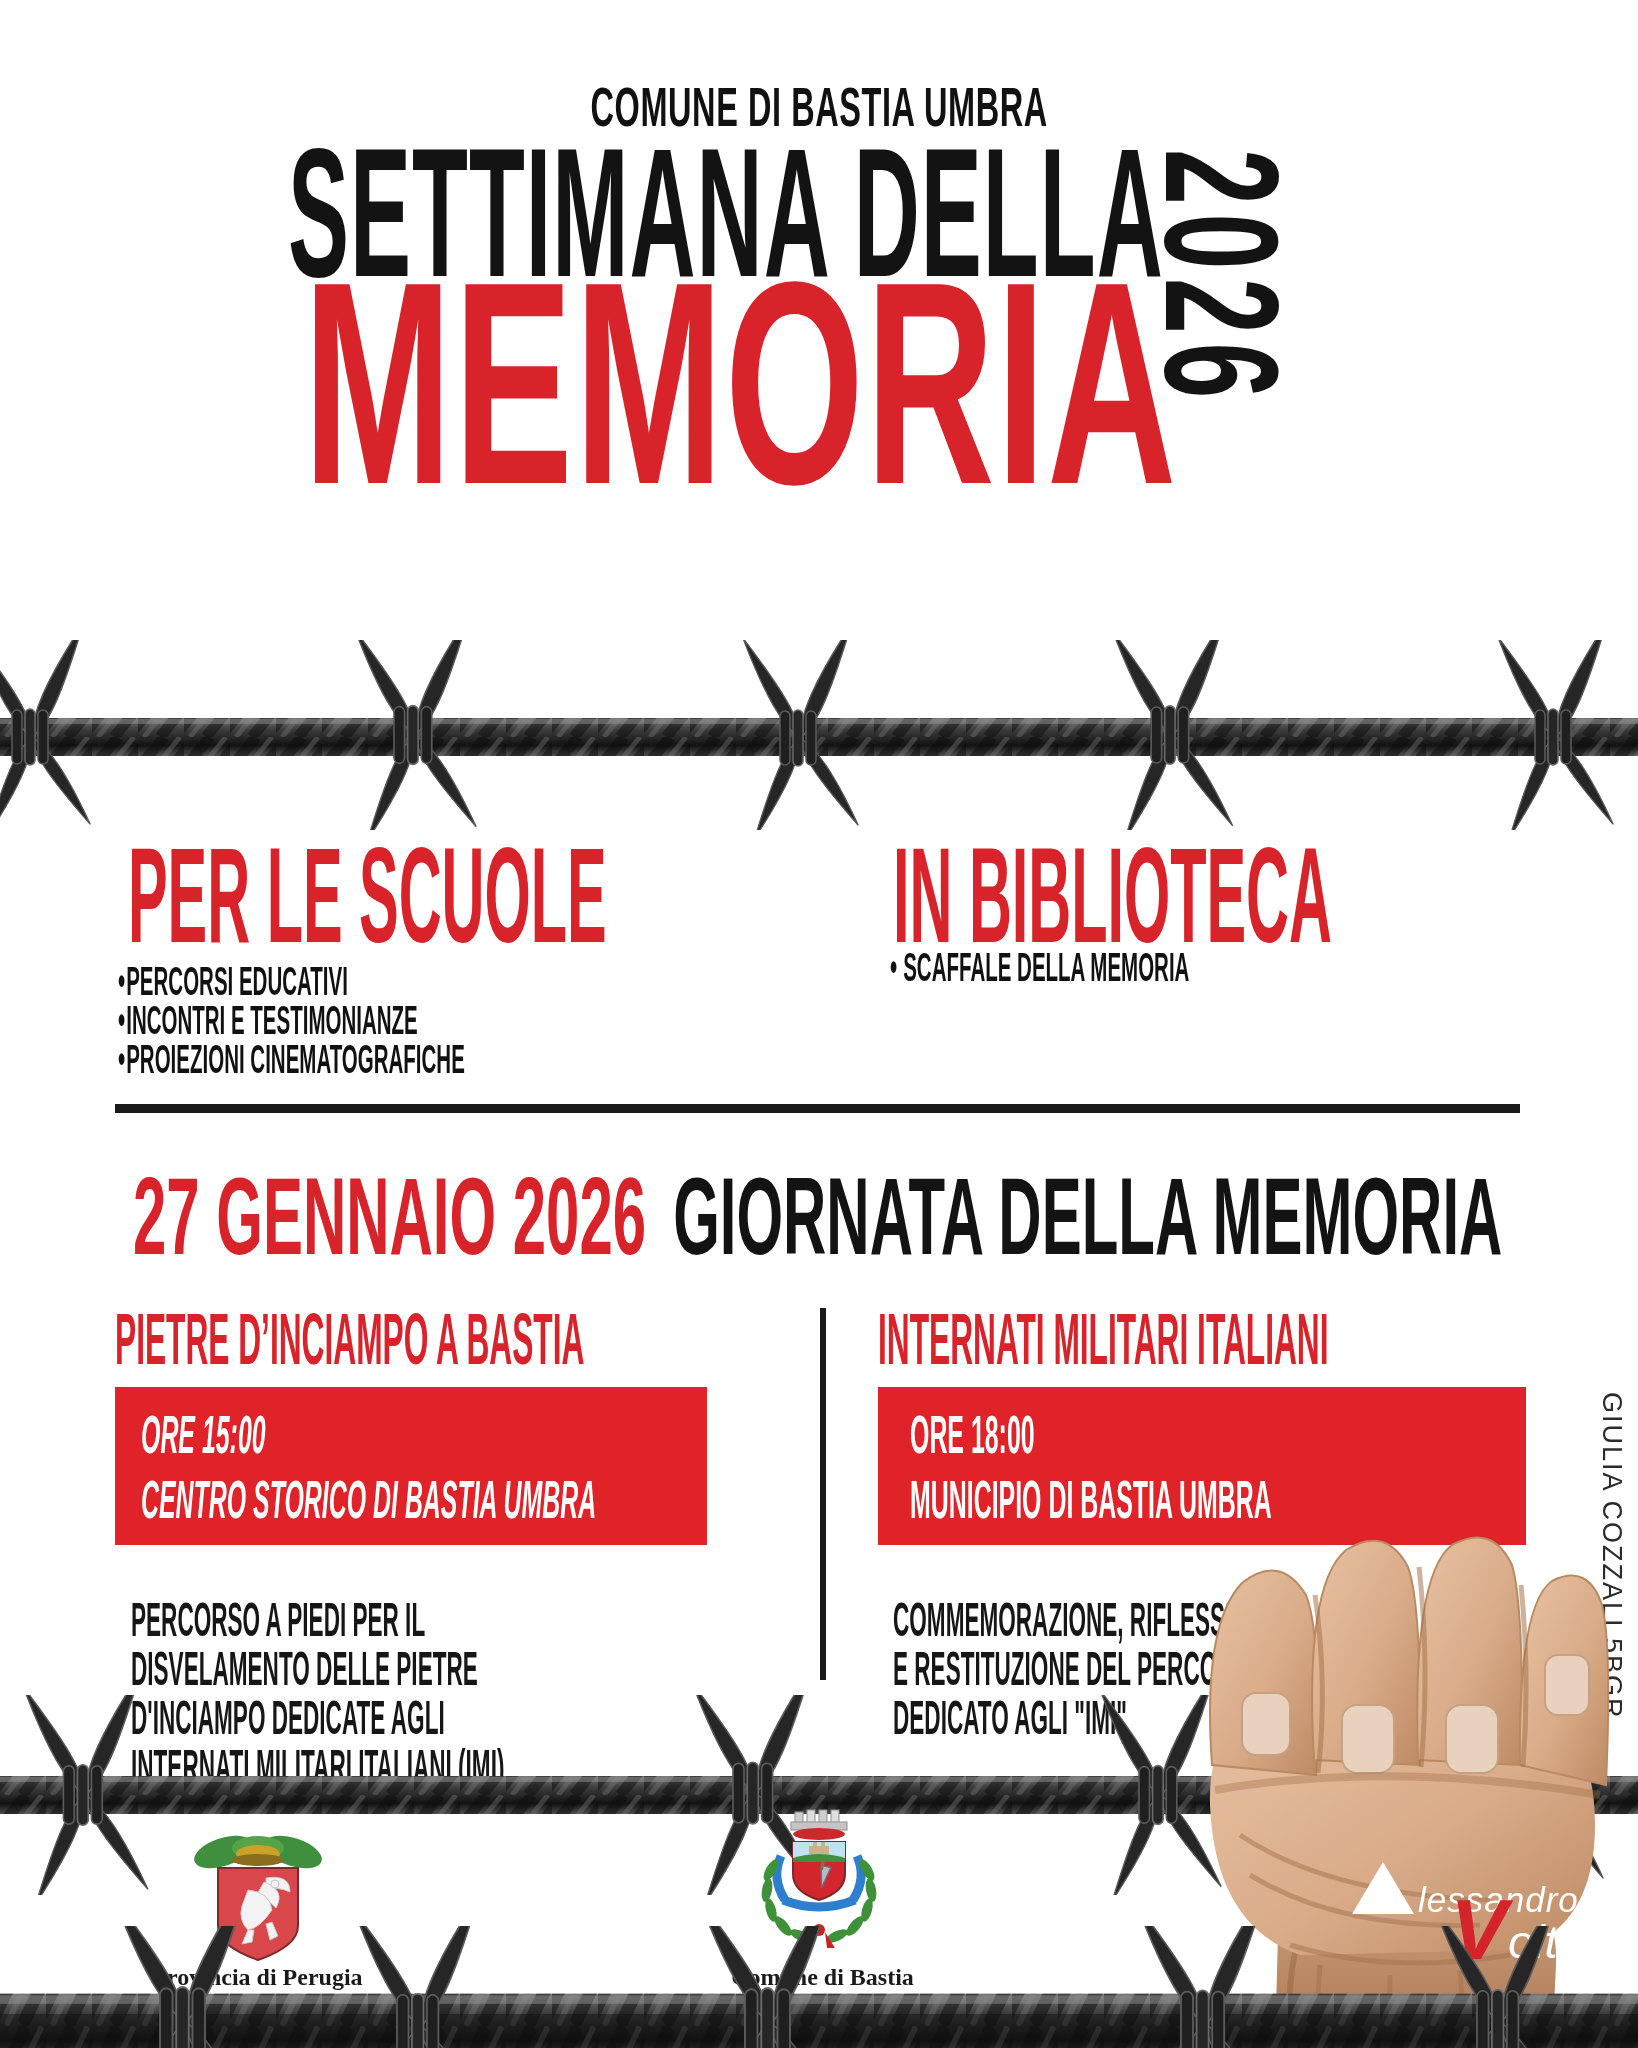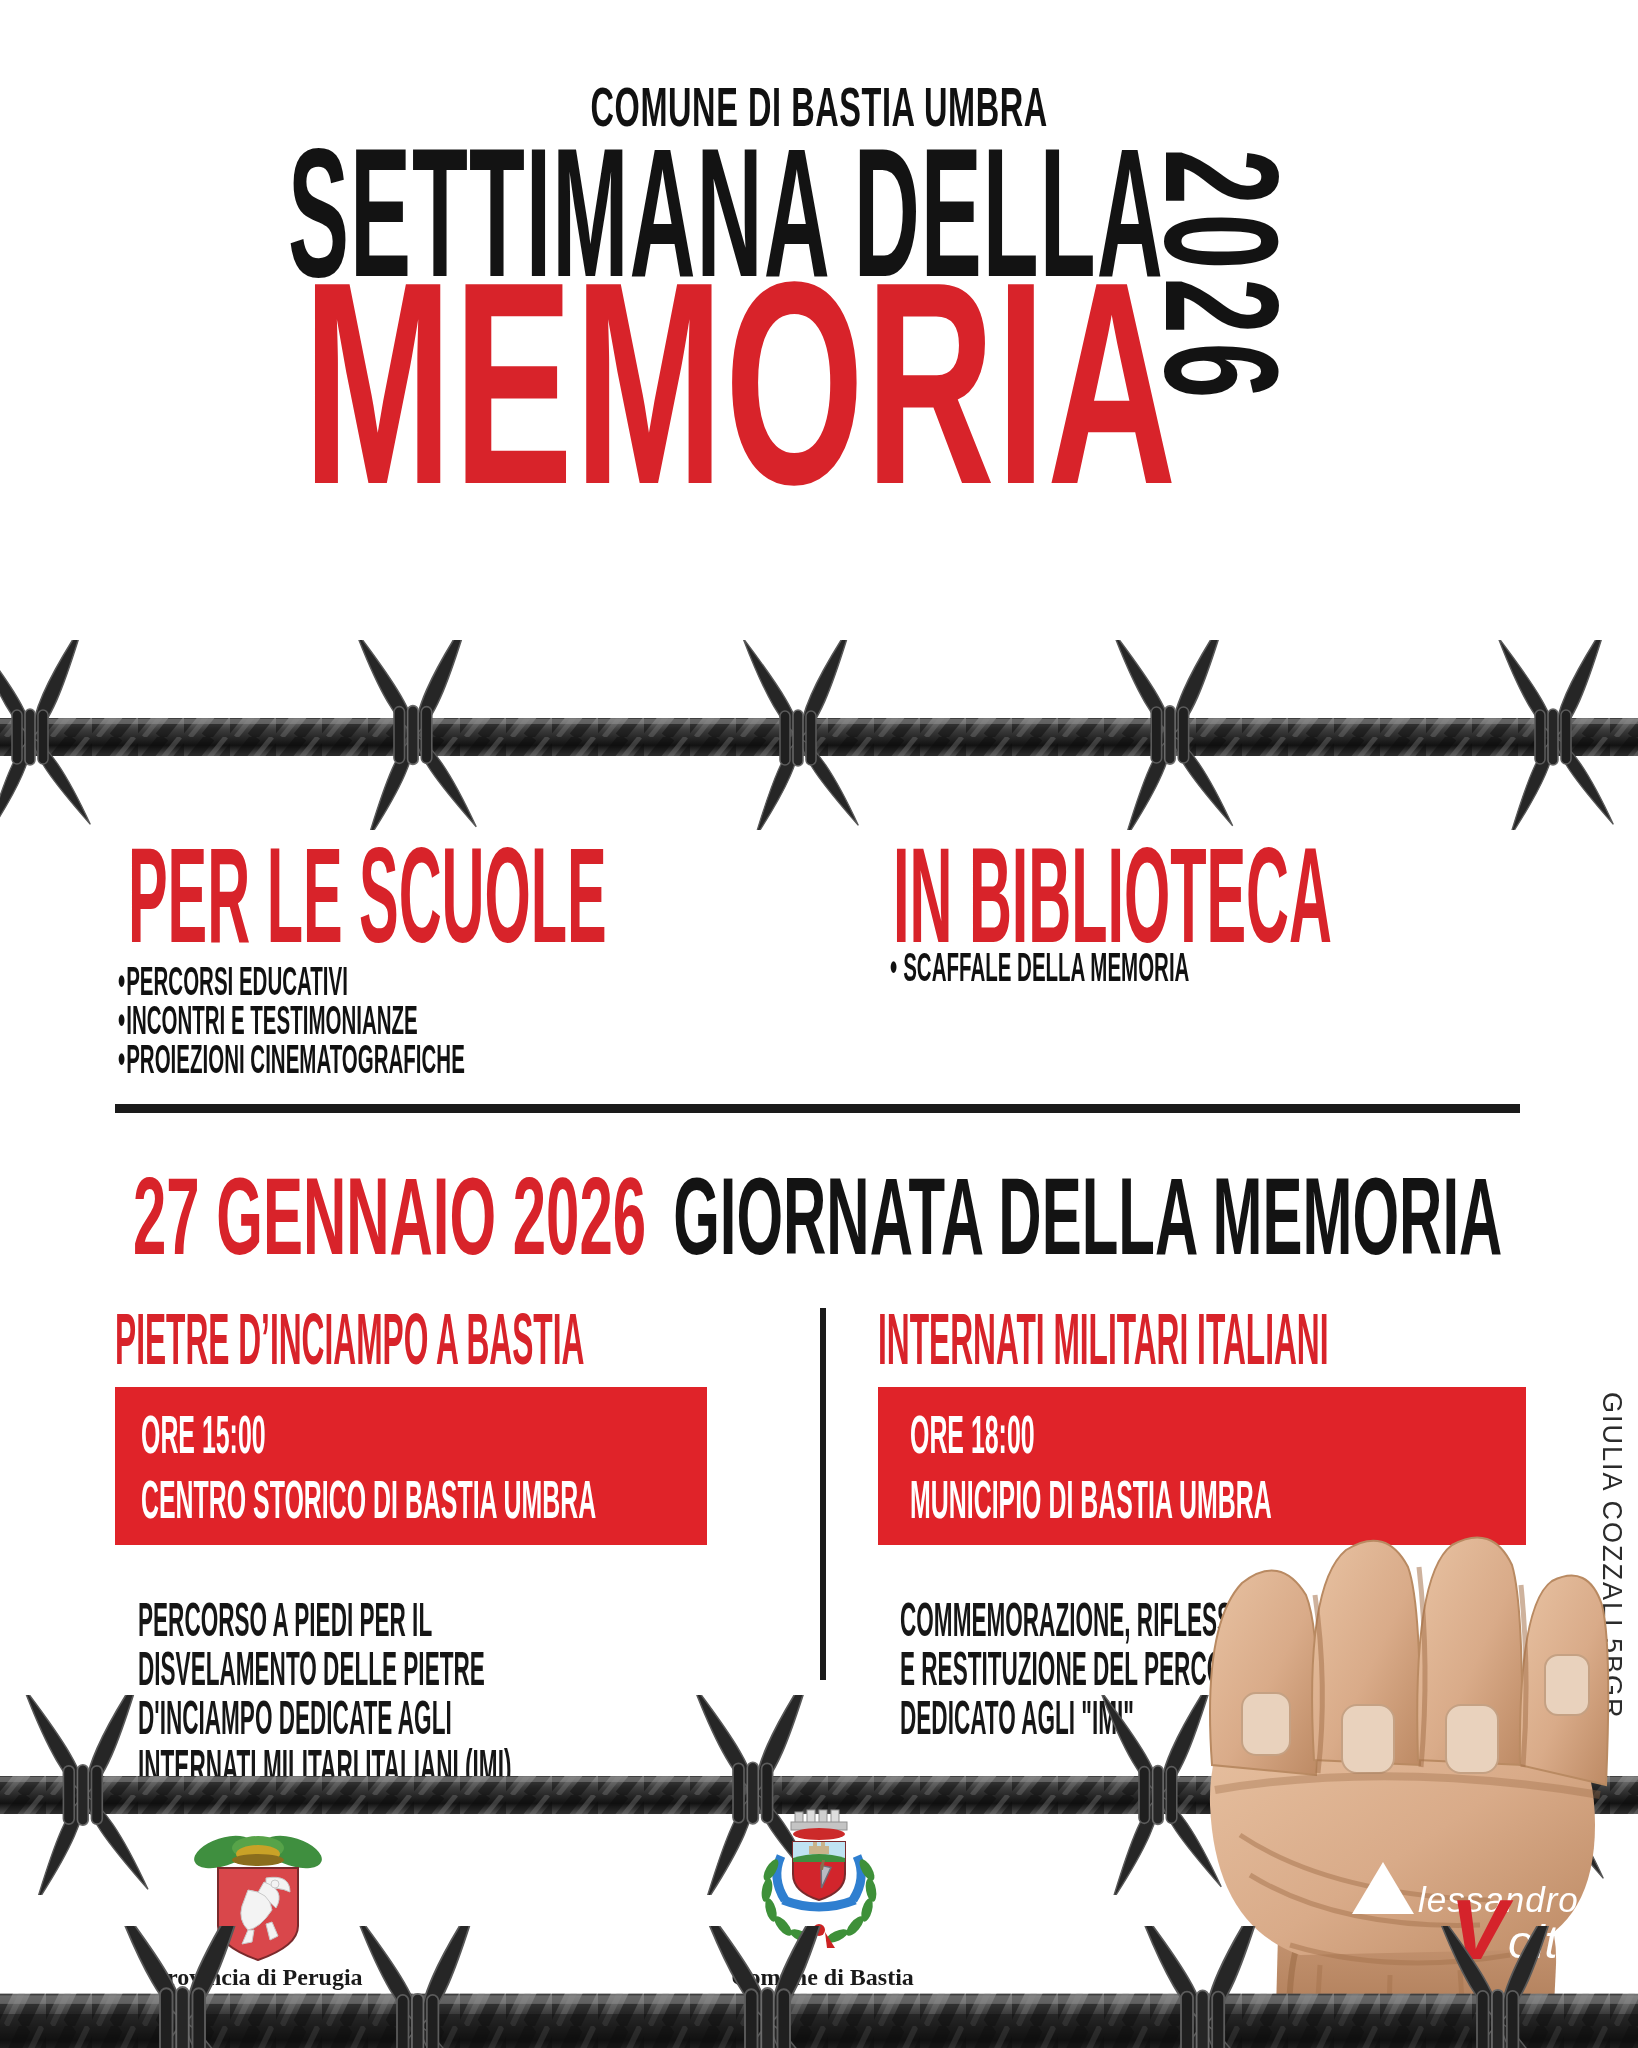--- a/index.html
+++ b/index.html
@@ -45,23 +45,23 @@
   .day-h{left:133px; top:1162px; font-size:109px; line-height:1;}
   .day-h .cond{transform:scaleX(0.55);}
   .day-h .gap{display:inline-block; width:0.45em;}
   .ev-h{font-size:72px; line-height:1;text-decoration:underline;}
   .ev-h .cond{transform:scaleX(0.44);}
   .ev1-h{left:115px; top:1303px;}
   .ev2-h{left:878px; top:1303px;}
   .redbox{height:158px; padding:16px 0 0 26px; box-sizing:border-box; color:#fff;}
   .redbox .line{font-size:53px; line-height:1.22; display:block;}
   .redbox .cond{transform:scaleX(0.47);}
-  .box1{left:115px; top:1387px; width:592px;}
+  .box1{left:115px; top:1387px; width:592px;font-style:italic;}
   .box2{left:878px; top:1387px; width:648px;padding-left:32px;}
-  .desc{font-size:48px; line-height:1.02; color:#161616;margin-left:7px;}
+  .desc{font-size:48px; line-height:1.02; color:#161616;}
   .desc .cond{transform:scaleX(0.47);}
   .desc .dline{display:block;}
   .desc1{left:131px; top:1596px;}
   .desc2{left:893px; top:1596px;}
   .vdivider{left:820px; top:1308px; width:6px; height:372px; background:#1a1a1a;}
 
   
   .credit{
     left:1627px; top:1392px; font-size:27px; letter-spacing:2px; color:#2b2b2b;
     transform:rotate(90deg); transform-origin:top left; white-space:nowrap; font-weight:400;

